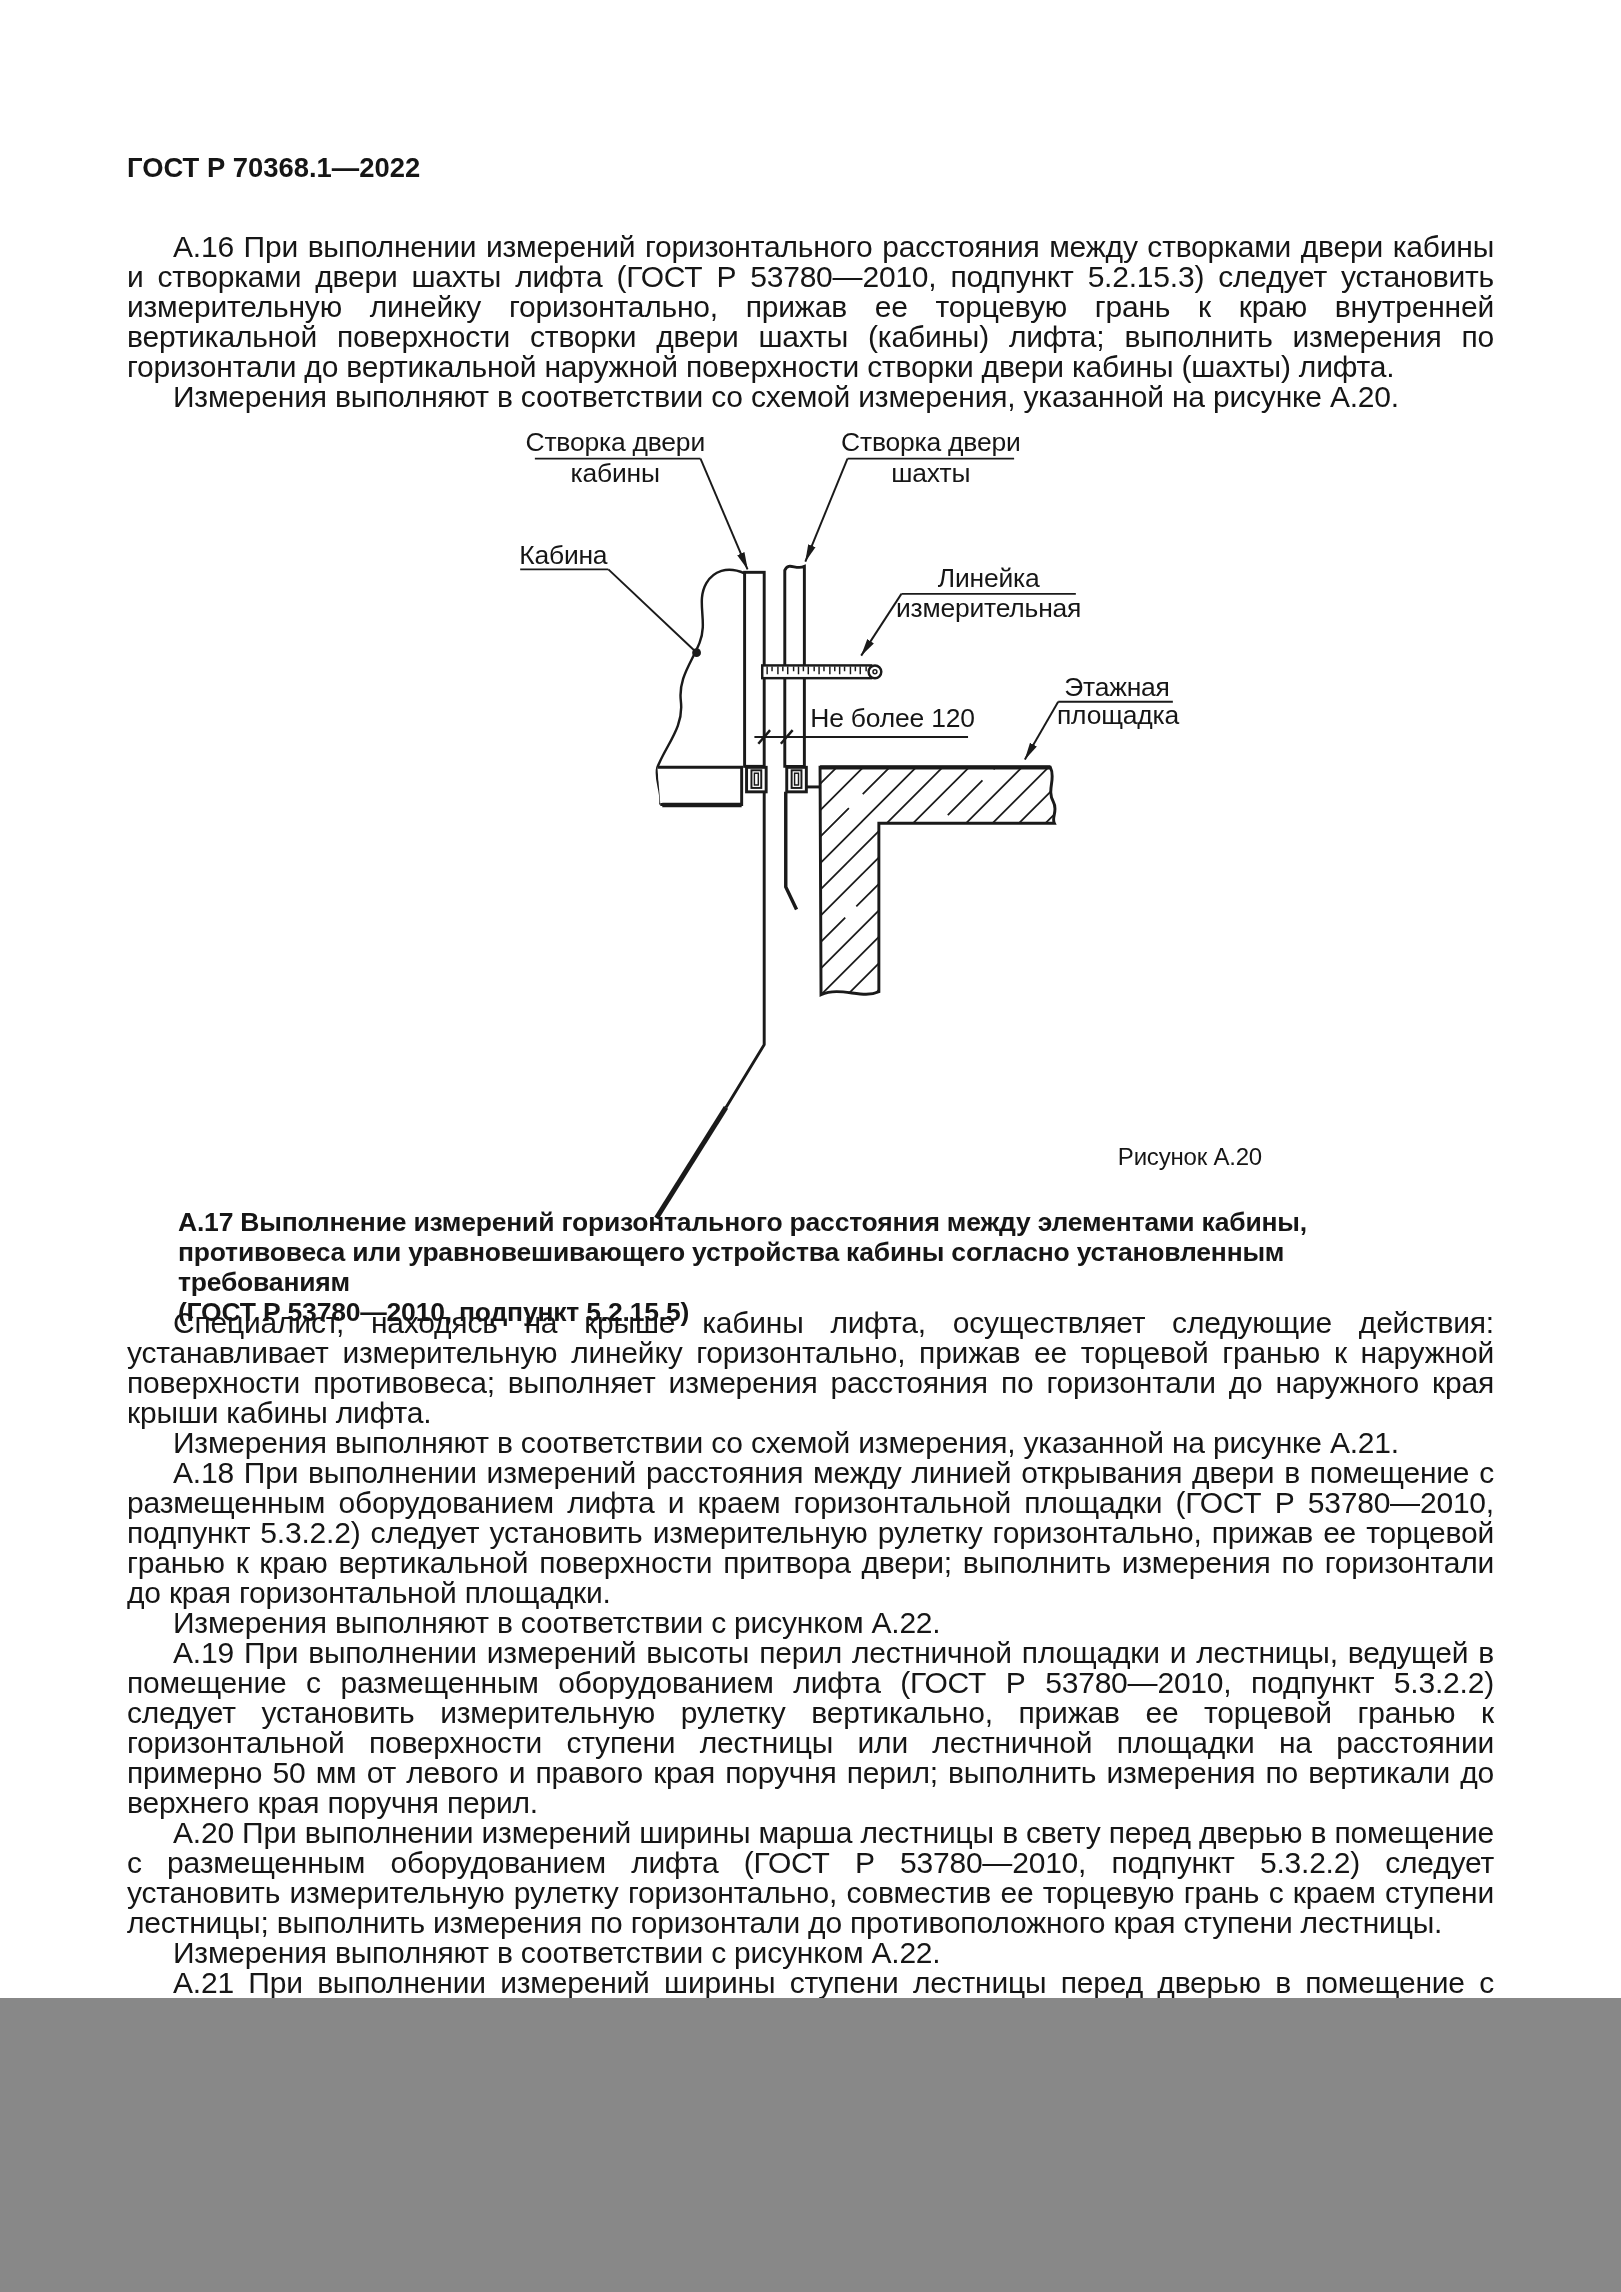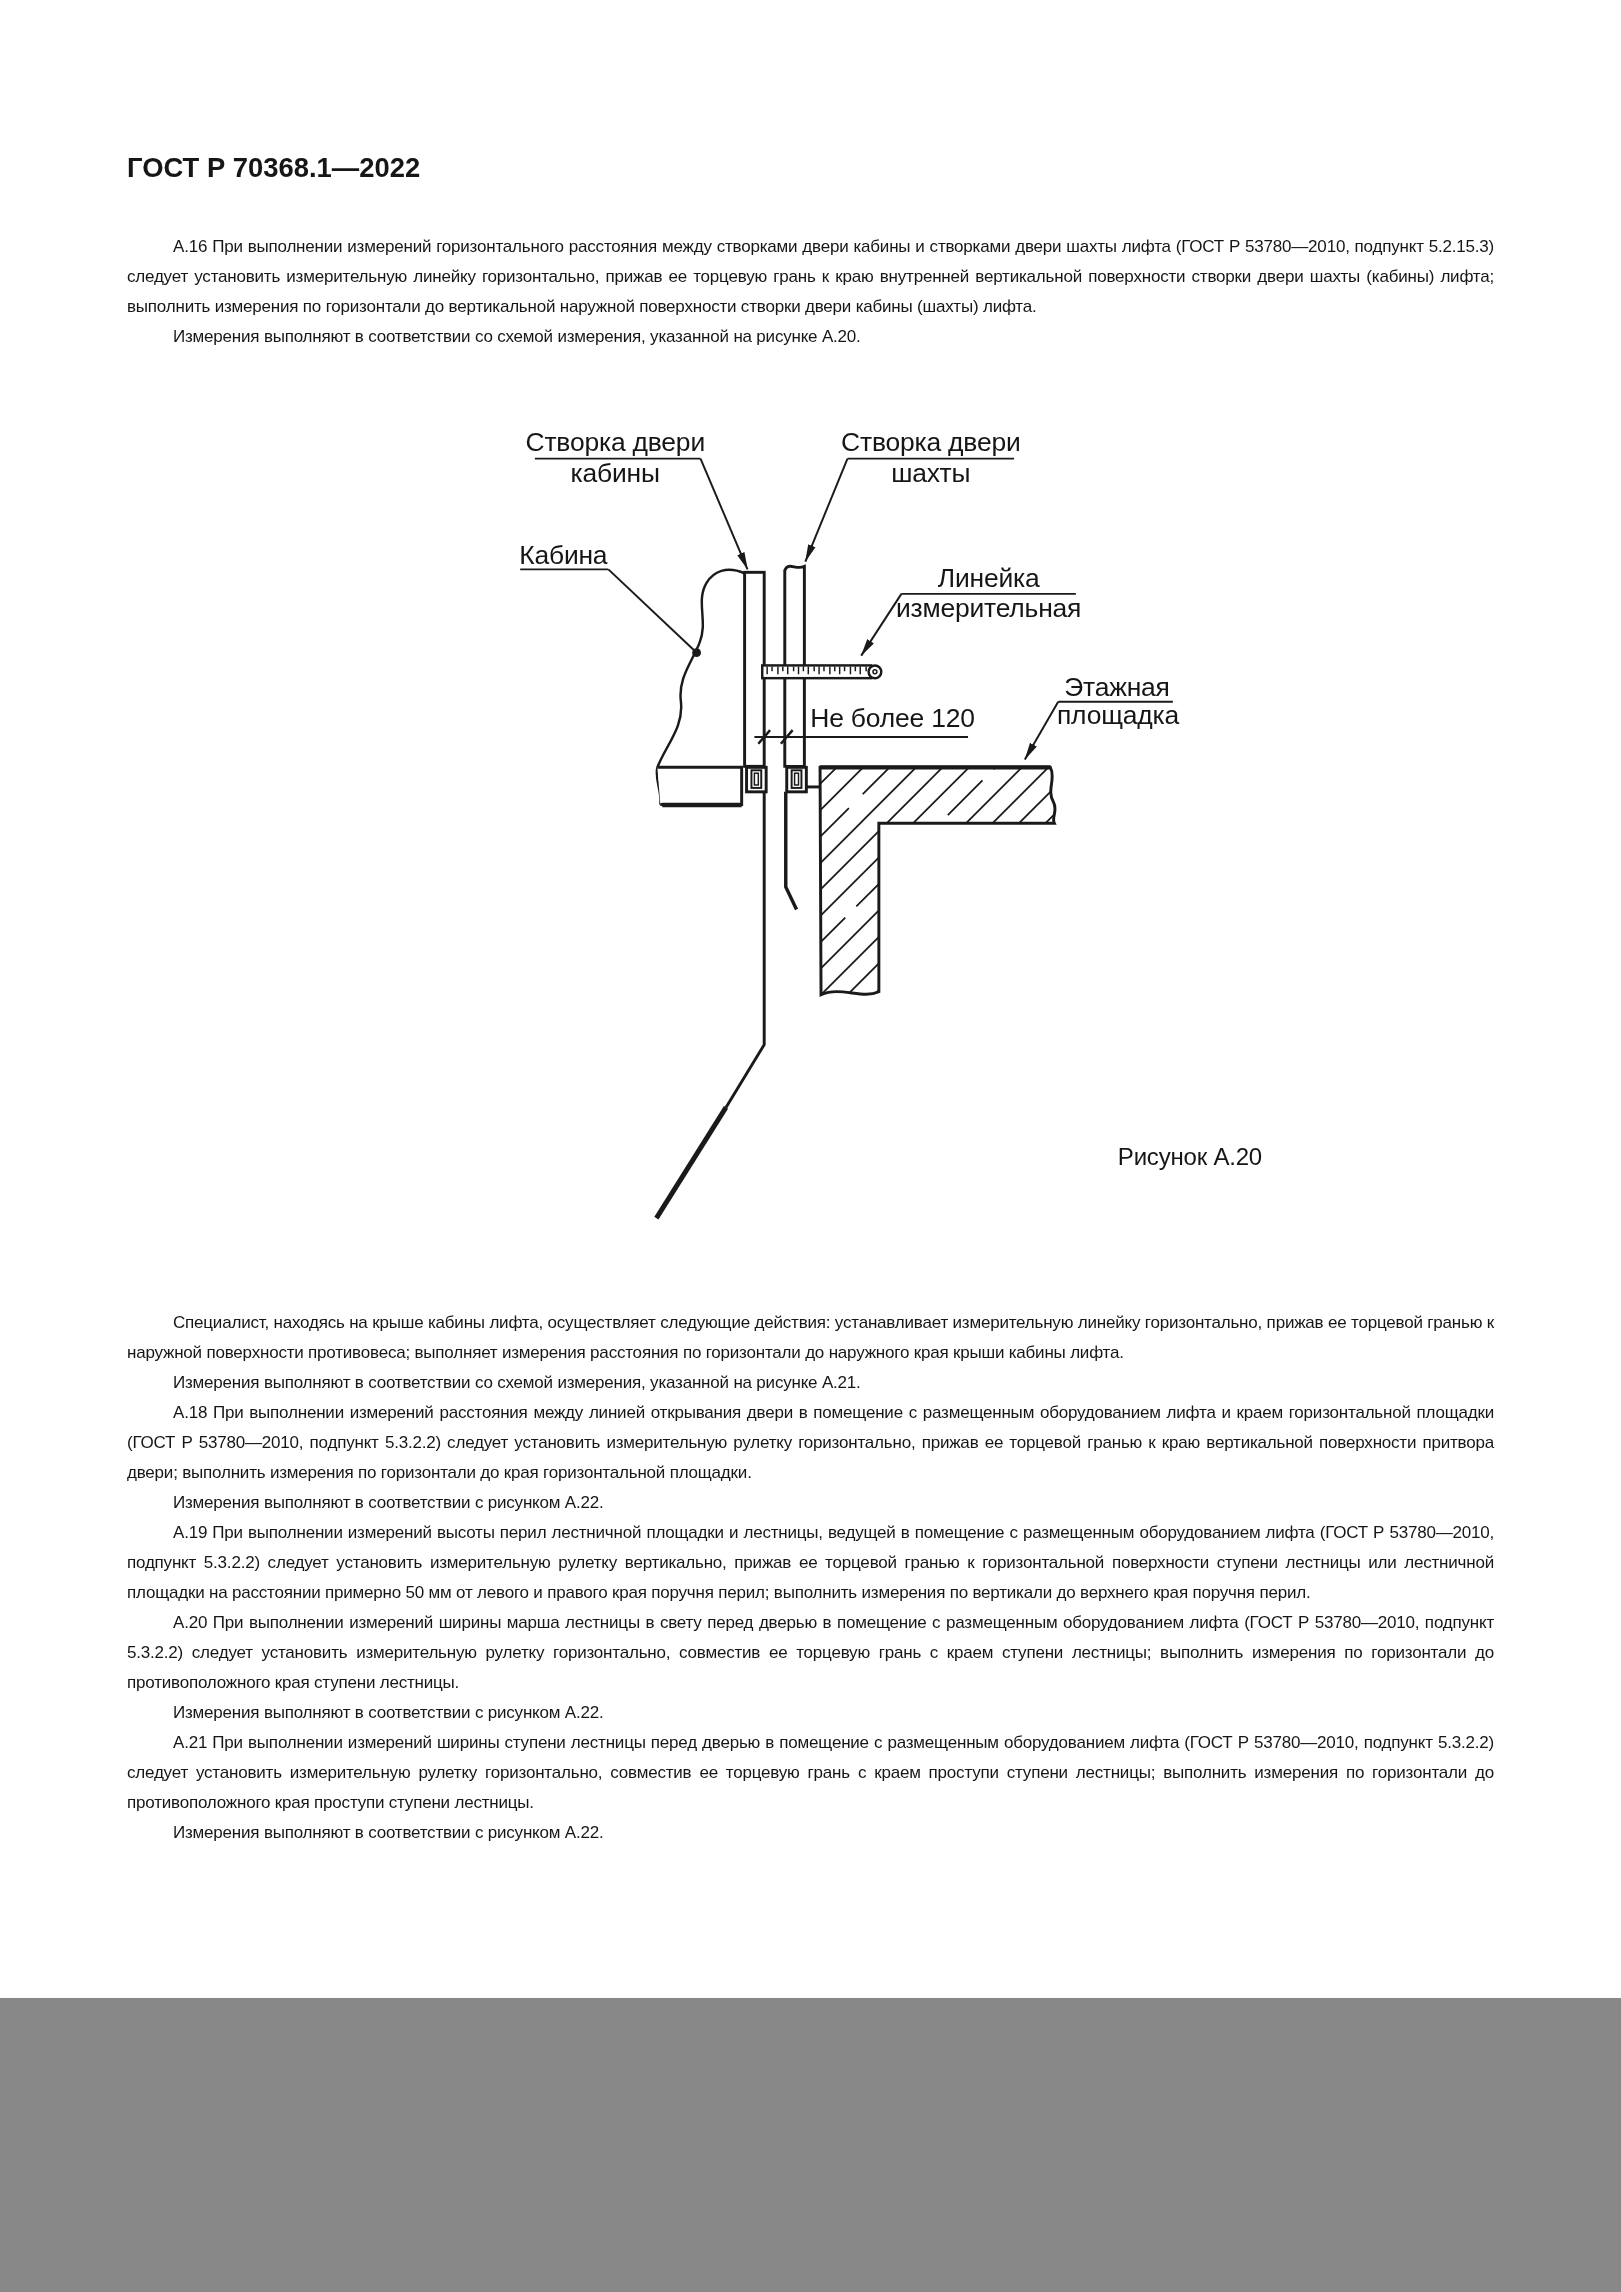--- a/index.html
+++ b/index.html
@@ -10,21 +10,21 @@
     font-family:"Liberation Sans", sans-serif;
     color:#161616;
     overflow:hidden;
   }
   .doc-header{
     position:absolute;left:127px;top:152px;
     font-size:27.4px;font-weight:bold;letter-spacing:0;
   }
   .textcol{
     position:absolute;left:127px;width:1367px;
-    font-size:17px;line-height:30px;letter-spacing:-0.2px;
+    font-size:30px;line-height:30px;letter-spacing:-0.2px;
   }
   .textcol p{margin:0;text-indent:46px;text-align:justify;}
   .block-a16{top:232px;}
   .block-main{top:1308px;}
   .section-heading{
     position:absolute;left:178px;top:1207px;width:1274px;
     font-size:26.5px;line-height:30px;font-weight:bold;letter-spacing:-0.2px;
     text-align:left;
   }
   .section-heading .hline{display:block;}
@@ -163,20 +163,24 @@
     <g>
       <text x="1140" y="710" text-anchor="middle">Этажная</text>
       <line x1="1080" y1="716" x2="1197" y2="716" stroke="#1a1a1a" stroke-width="2"></line>
       <text x="1141" y="739" text-anchor="middle">площадка</text>
       <line x1="1080" y1="716" x2="1046" y2="775" stroke="#1a1a1a" stroke-width="2" marker-end="url(#arrow)"></line>
     </g>
   </svg>
 
   <div class="fig-caption">Рисунок А.20</div>
 
+  <div class="section-heading">
+    <span class="hline">А.17 Выполнение измерений горизонтального расстояния между элементами кабины, противовеса или уравновешивающего устройства кабины согласно установленным требованиям</span>
+    <span class="hline">(ГОСТ Р 53780—2010, подпункт 5.2.15.5)</span>
+  </div>
 
   <div class="textcol block-main">
     <p>Специалист, находясь на крыше кабины лифта, осуществляет следующие действия: устанавливает измерительную линейку горизонтально, прижав ее торцевой гранью к наружной поверхности противовеса; выполняет измерения расстояния по горизонтали до наружного края крыши кабины лифта.</p>
     <p>Измерения выполняют в соответствии со схемой измерения, указанной на рисунке А.21.</p>
     <p>А.18 При выполнении измерений расстояния между линией открывания двери в помещение с размещенным оборудованием лифта и краем горизонтальной площадки (ГОСТ Р 53780—2010, подпункт 5.3.2.2) следует установить измерительную рулетку горизонтально, прижав ее торцевой гранью к краю вертикальной поверхности притвора двери; выполнить измерения по горизонтали до края горизонтальной площадки.</p>
     <p>Измерения выполняют в соответствии с рисунком А.22.</p>
     <p>А.19 При выполнении измерений высоты перил лестничной площадки и лестницы, ведущей в помещение с размещенным оборудованием лифта (ГОСТ Р 53780—2010, подпункт 5.3.2.2) следует установить измерительную рулетку вертикально, прижав ее торцевой гранью к горизонтальной поверхности ступени лестницы или лестничной площадки на расстоянии примерно 50 мм от левого и правого края поручня перил; выполнить измерения по вертикали до верхнего края поручня перил.</p>
     <p>А.20 При выполнении измерений ширины марша лестницы в свету перед дверью в помещение с размещенным оборудованием лифта (ГОСТ Р 53780—2010, подпункт 5.3.2.2) следует установить измерительную рулетку горизонтально, совместив ее торцевую грань с краем ступени лестницы; выполнить измерения по горизонтали до противоположного края ступени лестницы.</p>
     <p>Измерения выполняют в соответствии с рисунком А.22.</p>
     <p>А.21 При выполнении измерений ширины ступени лестницы перед дверью в помещение с размещенным оборудованием лифта (ГОСТ Р 53780—2010, подпункт 5.3.2.2) следует установить измерительную рулетку горизонтально, совместив ее торцевую грань с краем проступи ступени лестницы; выполнить измерения по горизонтали до противоположного края проступи ступени лестницы.</p>

